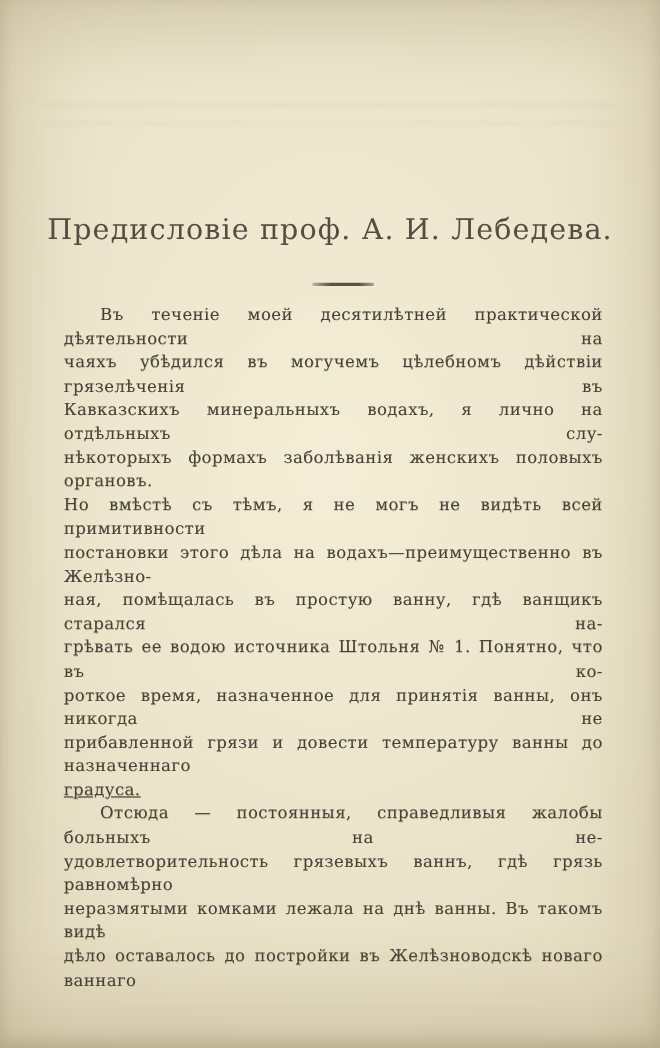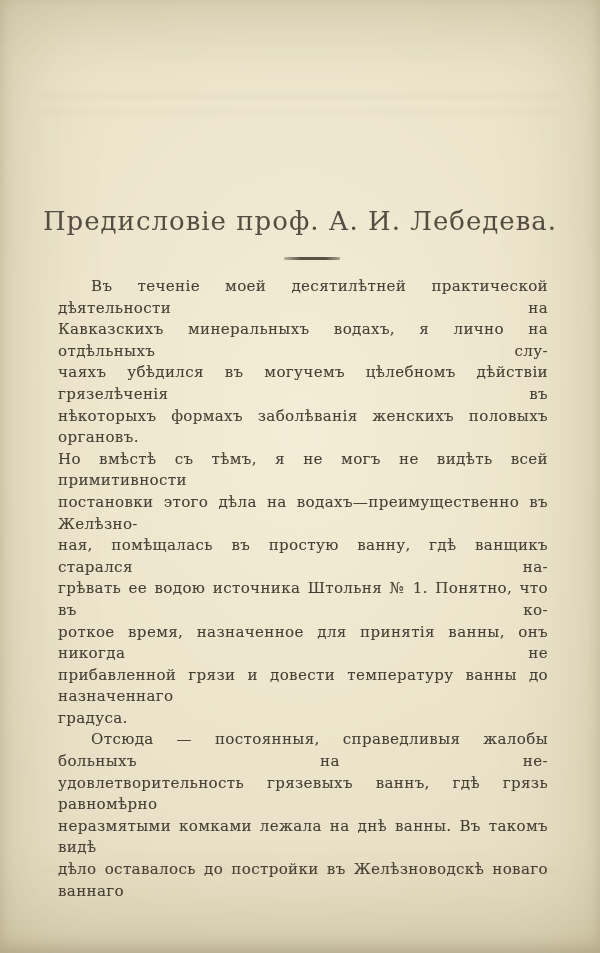--- a/index.html
+++ b/index.html
@@ -35,21 +35,21 @@
       180deg,
       rgba(0,0,0,0) 0px, rgba(0,0,0,0) 6px,
       rgba(120,108,80,0.55) 7px, rgba(120,108,80,0.55) 9px,
       rgba(0,0,0,0) 10px, rgba(0,0,0,0) 16px
     );
   }
   .bleed.top    { top: 88px;  height: 34px; opacity: 0.13; }
   .bleed.mid    { top: 862px; height: 22px; opacity: 0.10; }
   .page-title {
     position: absolute;
-    top: 206px;
+    top: 194px;
     left: 0;
     width: 100%;
     margin: 0;
     text-align: center;
     font-size: 26px;
     font-weight: normal;
     letter-spacing: 1px;
     color: #554d41;
   }
   .title-rule {
@@ -73,34 +73,34 @@
     color: #474035;
     text-shadow: 0.3px 0.3px 0 rgba(71,64,53,0.25);
   }
   .paragraph { margin: 0; }
   .line {
     text-align: justify;
     text-align-last: justify;
     white-space: normal;
   }
   .line.first { text-indent: 33px; }
-  .line.last  { text-align-last: left; }
+  .line.last  { text-align-last: left; text-decoration: underline; }
 </style>
 </head>
 <body>
 
 <div class="scan-page">
   <div class="bleed top"></div>
   <h1 class="page-title">Предисловіе проф. А. И. Лебедева.</h1>
   <div class="title-rule"></div>
   <div class="text-block">
       <div class="paragraph">
         <div class="line first">Въ теченіе моей десятилѣтней практической дѣятельности на</div>
+        <div class="line">чаяхъ убѣдился въ могучемъ цѣлебномъ дѣйствіи грязелѣченія въ</div>
         <div class="line">Кавказскихъ минеральныхъ водахъ, я лично на отдѣльныхъ слу-</div>
-        <div class="line">чаяхъ убѣдился въ могучемъ цѣлебномъ дѣйствіи грязелѣченія въ</div>
         <div class="line">нѣкоторыхъ формахъ заболѣванія женскихъ половыхъ органовъ.</div>
         <div class="line">Но вмѣстѣ съ тѣмъ, я не могъ не видѣть всей примитивности</div>
         <div class="line">постановки этого дѣла на водахъ—преимущественно въ Желѣзно-</div>
         <div class="line">ная, помѣщалась въ простую ванну, гдѣ ванщикъ старался на-</div>
         <div class="line">грѣвать ее водою источника Штольня № 1. Понятно, что въ ко-</div>
         <div class="line">роткое время, назначенное для принятія ванны, онъ никогда не</div>
         <div class="line">прибавленной грязи и довести температуру ванны до назначеннаго</div>
         <div class="line last">градуса.</div>
       </div>
       <div class="paragraph">

